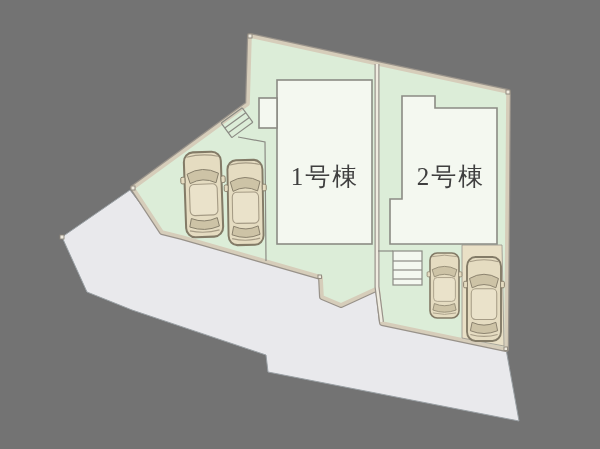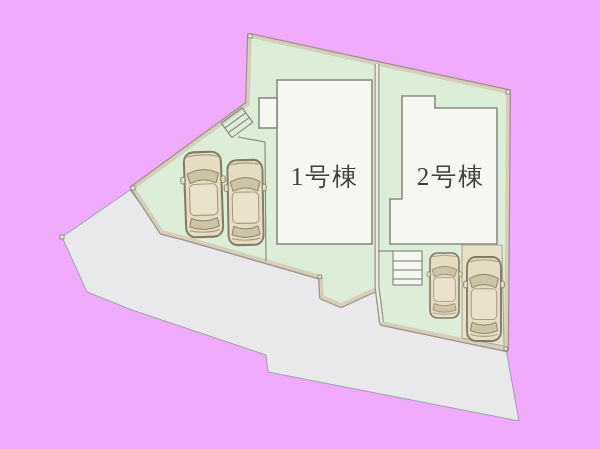--- a/index.html
+++ b/index.html
@@ -1,16 +1,16 @@
 <!DOCTYPE html>
 <html style="--lot-green: #dcedd8; --boundary-tan: #d6cdba; --boundary-gray: #98928a; --divider-light: #efece0; --building-fill: #f4f8f0; --line-gray: #8b8b84; --road-fill: #e9e9ec; --road-stroke: #9aa0a4; --pad-fill: #e9e0c6; --car-body: #e5dcc1; --car-outline: #837b67; --car-glass: #cdc3a6; --car-roof: #eae2ca; --car-line: #a59b85; --label-color: #3f3f3f;"><head>
 <meta charset="utf-8">
 <style>
   html,body{margin:0;padding:0;background:#ffffff;}
-  .page{width:600px;height:449px;background:#f0abfc;overflow:hidden;position:relative;
+  .page{width:600px;height:449px;background:#737373;overflow:hidden;position:relative;
         font-family:"Liberation Serif","DejaVu Serif",serif;}
   svg{display:block;}
   .road{fill:var(--road-fill);stroke:var(--road-stroke);stroke-width:1;}
   .lot-outer{fill:var(--lot-green);stroke:var(--boundary-gray);stroke-width:6;stroke-linejoin:round;}
   .lot-inner{fill:var(--lot-green);stroke:var(--boundary-tan);stroke-width:3.6;stroke-linejoin:round;}
   .divider-outer{fill:none;stroke:var(--boundary-gray);stroke-width:5;}
   .divider-inner{fill:none;stroke:var(--divider-light);stroke-width:2.6;}
   .pad{fill:var(--pad-fill);stroke:var(--boundary-gray);stroke-width:0.8;}
   .bldg{fill:var(--building-fill);stroke:var(--line-gray);stroke-width:1.6;stroke-linejoin:miter;}
   .thin{fill:none;stroke:var(--line-gray);stroke-width:1.2;}

